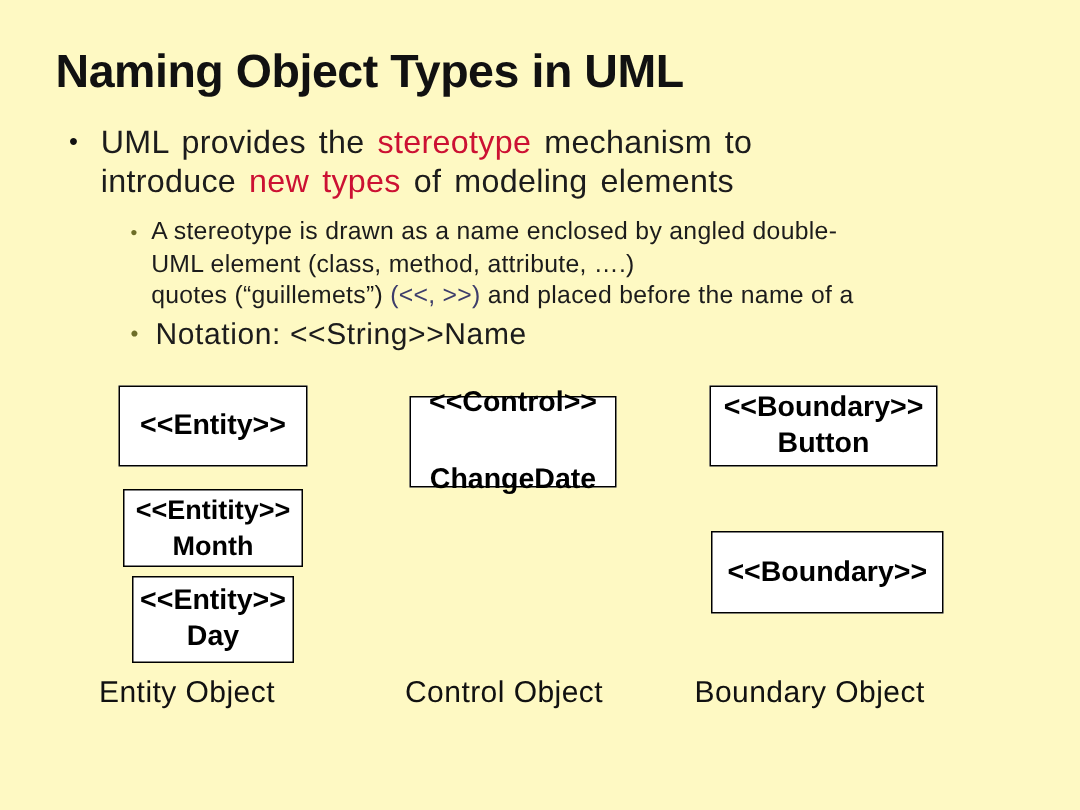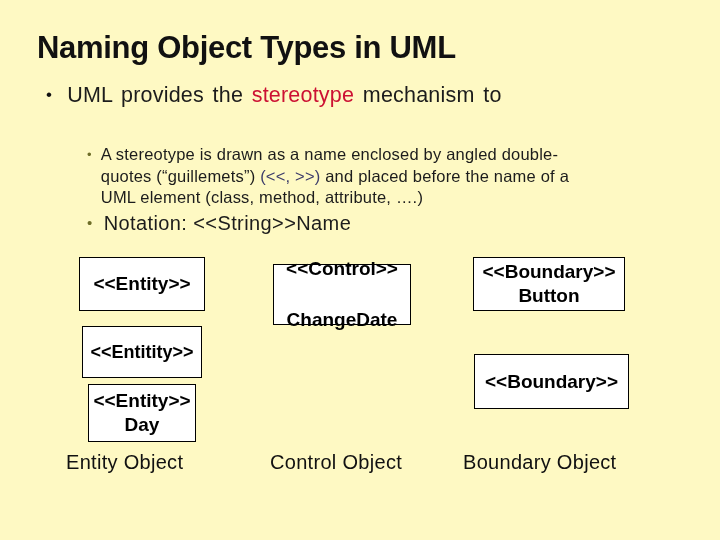--- a/index.html
+++ b/index.html
@@ -58,43 +58,45 @@
 <body>
 
 <div class="slide">
 
   <h1 class="title">Naming Object Types in UML</h1>
 
   <div class="b1">
     <span class="dot">•</span>
     <div>
       <div><span>UML provides the </span><span class="red">stereotype</span><span> mechanism to</span></div>
+      <div><span>introduce </span><span class="red">new types</span><span> of modeling elements</span></div>
     </div>
   </div>
 
   <div class="sub">
     <span class="dot">•</span>
     <div>
       <div>A stereotype is drawn as a name enclosed by angled double-</div>
+      <div>UML element (class, method, attribute, ….)</div>
       <div><span>quotes (“guillemets”) </span><span class="guill">(&lt;&lt;, &gt;&gt;)</span><span> and placed before the name of a</span></div>
-      <div>UML element (class, method, attribute, ….)</div>
     </div>
   </div>
 
   <div class="notation">
     <span class="dot">•</span>
     <span>Notation: &lt;&lt;String&gt;&gt;Name</span>
   </div>
 
   <div class="box" id="box-year">
     <div>&lt;&lt;Entity&gt;&gt;</div>
   </div>
 
   <div class="box" id="box-month">
     <div>&lt;&lt;Entitity&gt;&gt;</div>
+    <div>Month</div>
   </div>
 
   <div class="box" id="box-day">
     <div>&lt;&lt;Entity&gt;&gt;</div>
     <div>Day</div>
   </div>
 
   <div class="box" id="box-control">
     <div>&lt;&lt;Control&gt;&gt;</div>
     <div>ChangeDate</div>

